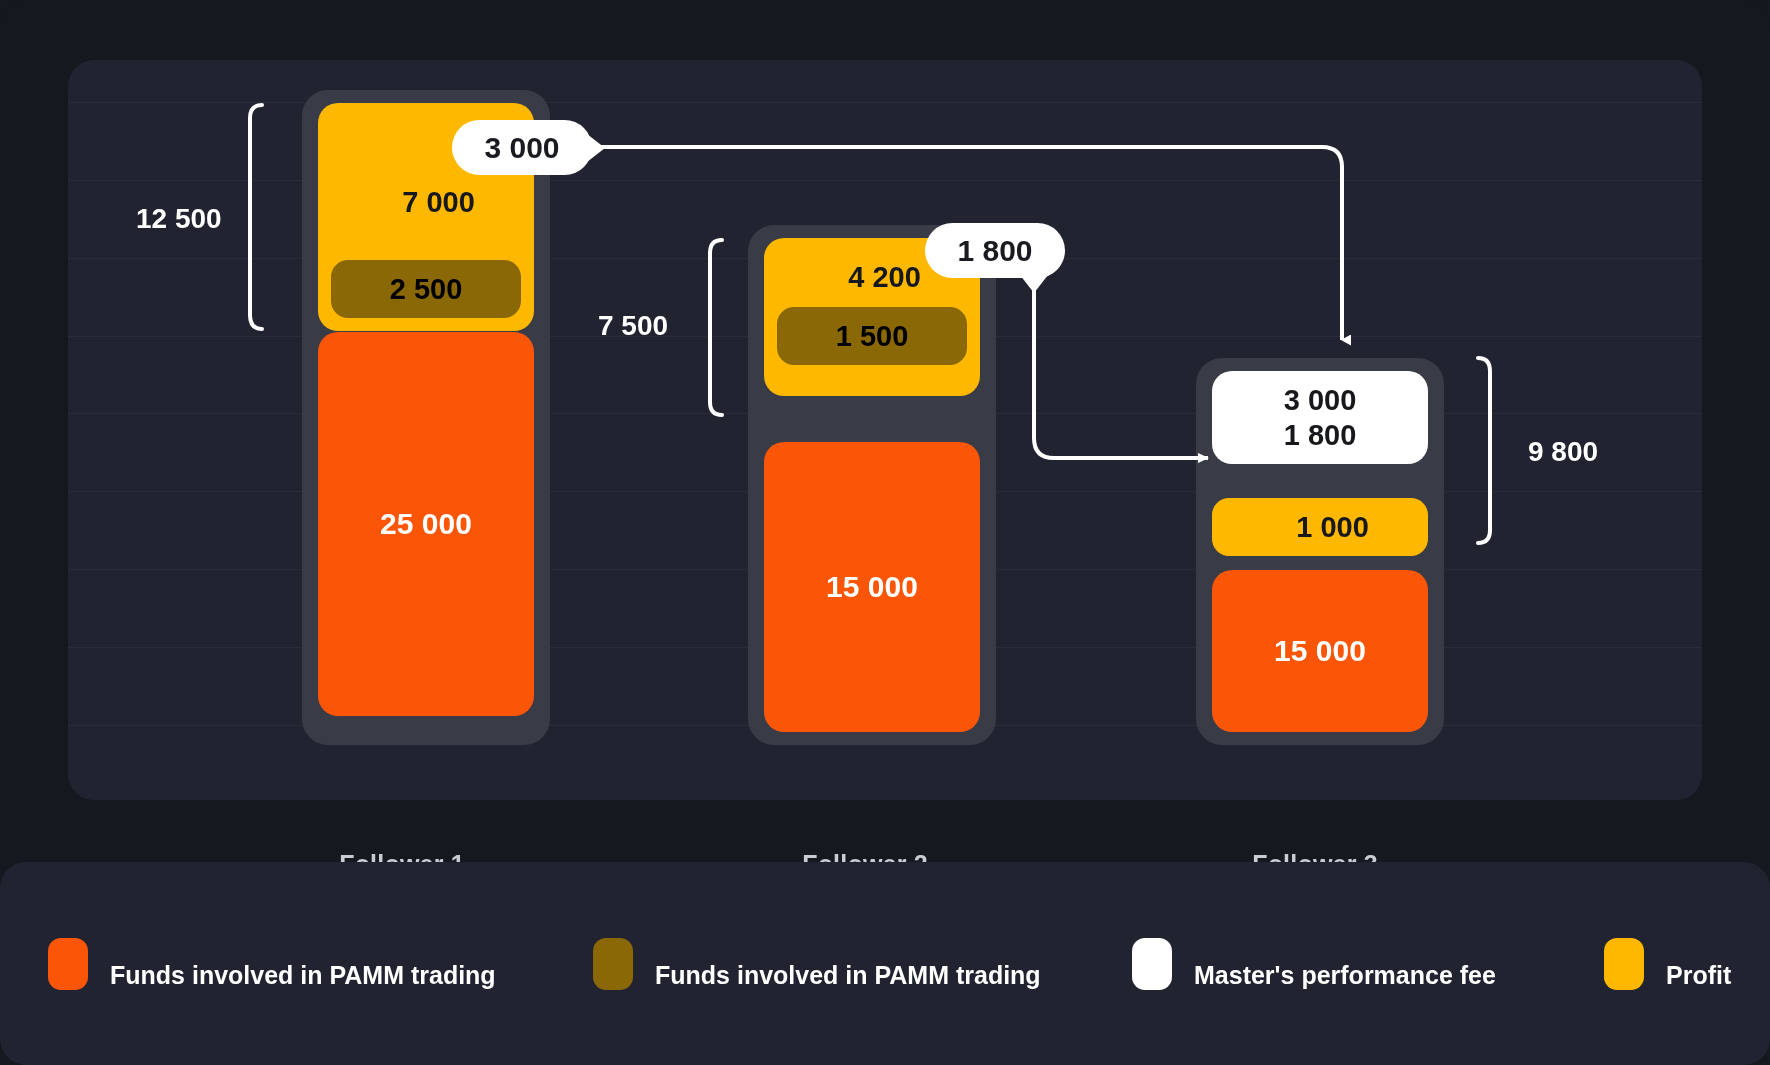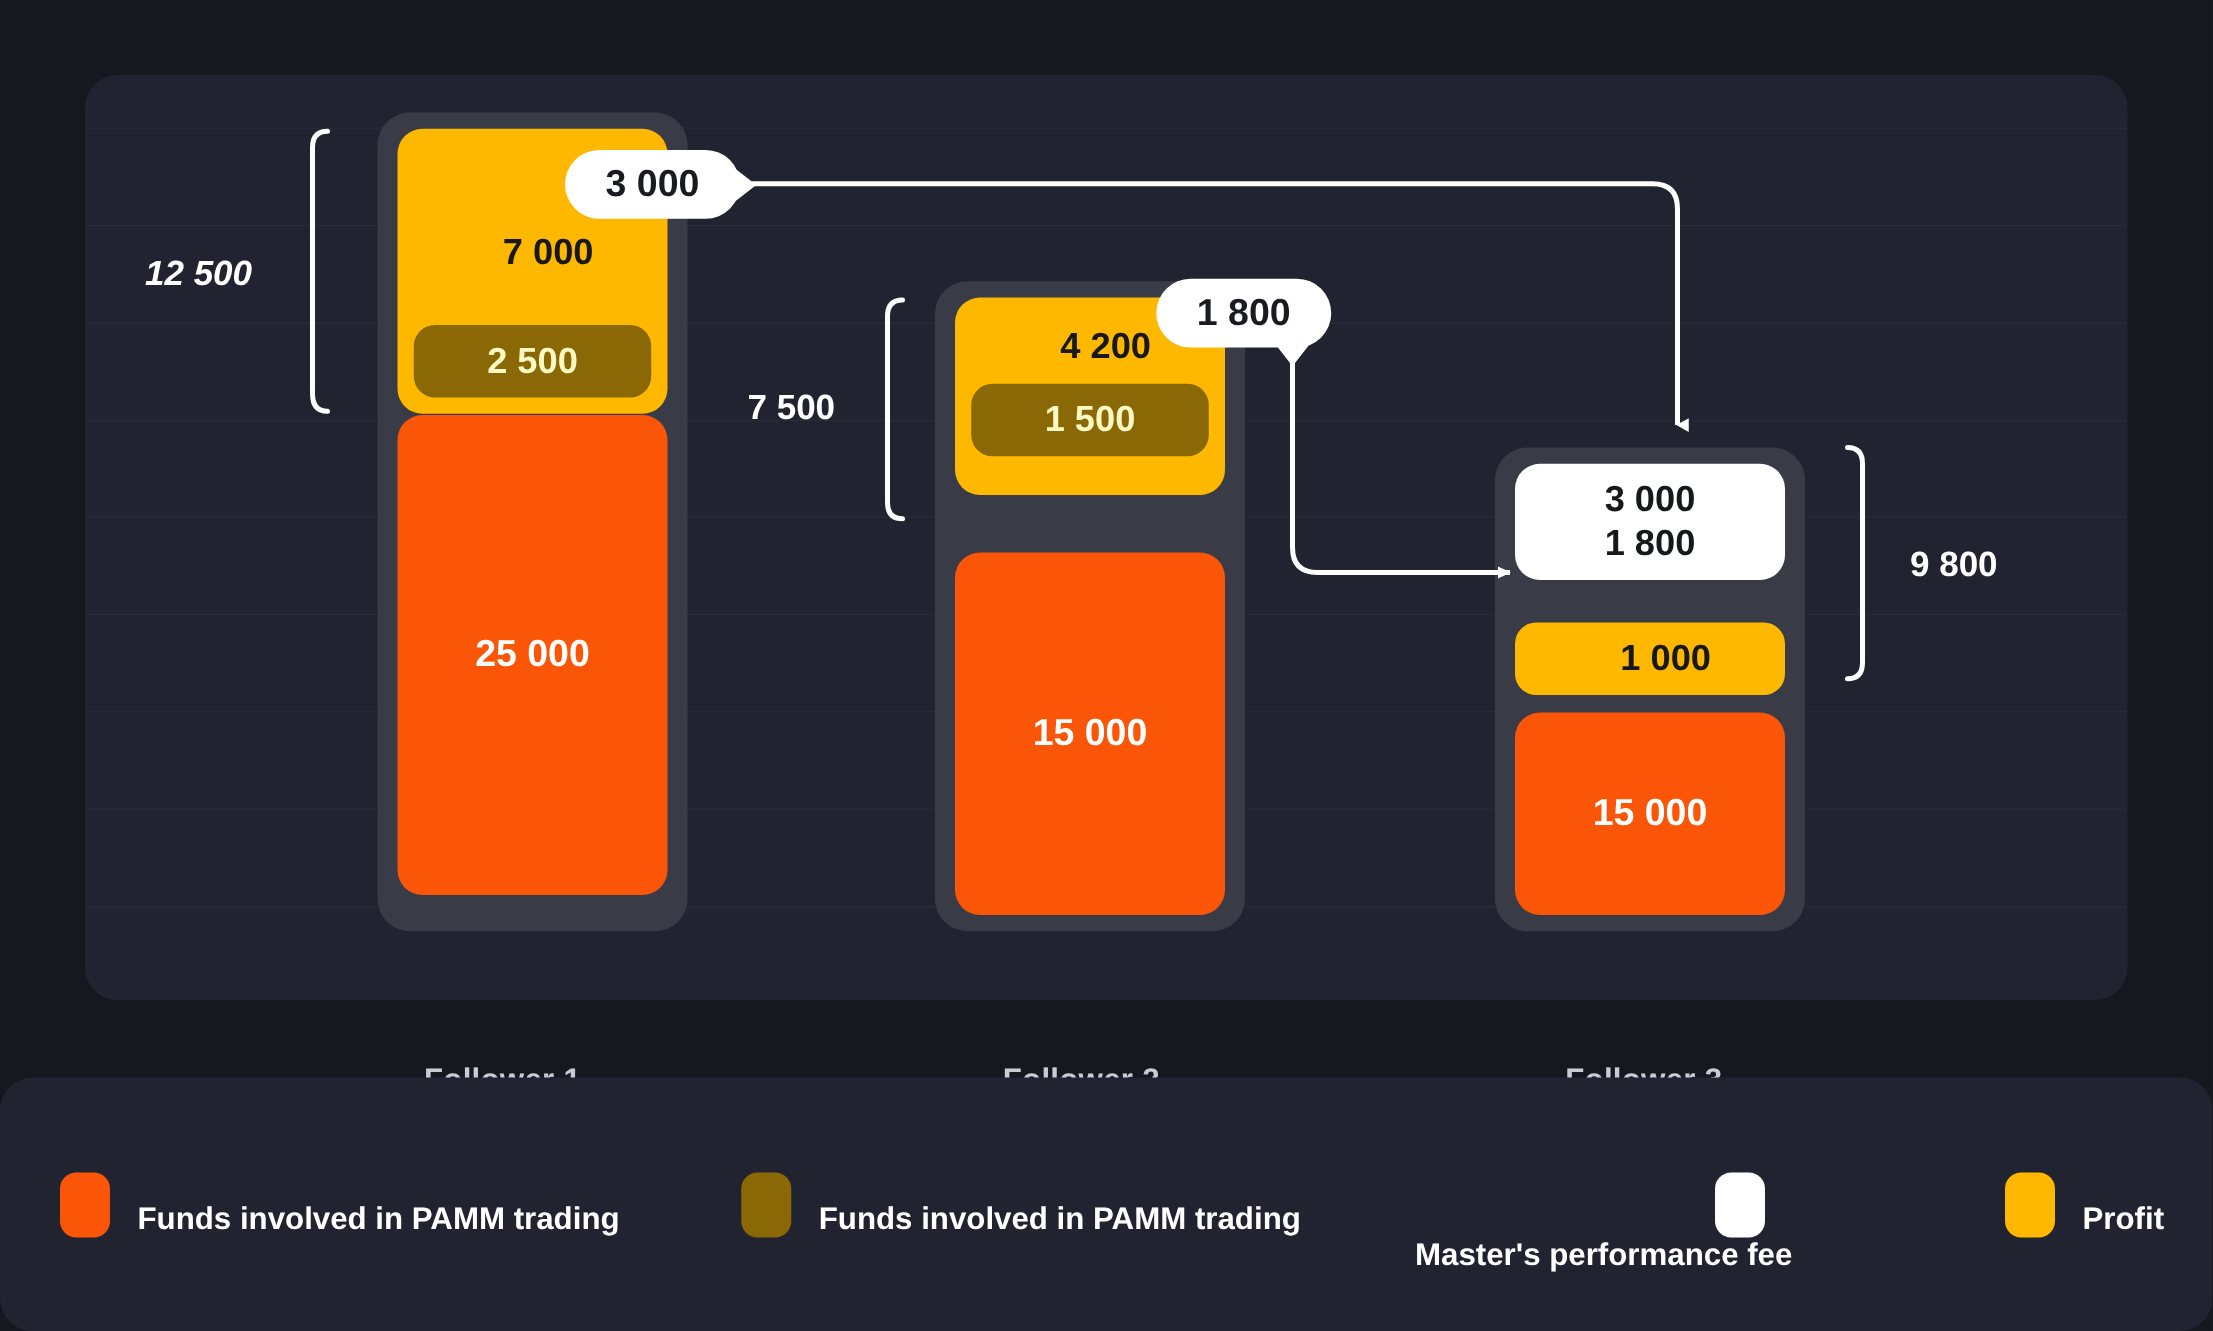--- a/index.html
+++ b/index.html
@@ -57,21 +57,21 @@
     justify-content:center;
     font-weight:bold;
     box-sizing:border-box;
   }
   .seg-profit{ background:#FFB800; color:#17181c;padding-left:25px; }
   .seg-funds { background:#FB5607; color:#ffffff; }
   .seg-white { background:#ffffff; color:#17181c; flex-direction:column; }
   .seg-inner-gold{
     position:absolute;
     background:#8a6805;
-    color:#fef9c3;
+    color:#000000;
     border-radius:17px;
     display:flex;align-items:center;justify-content:center;
     font-weight:bold;
   }
   .seg-num{ line-height:1.18; }
 
   
   .bracket-label{
     position:absolute;
     color:#ffffff;
@@ -176,21 +176,21 @@
 
   <svg class="overlay" id="bracket-layer" viewBox="0 0 1770 1065">
 
     <path d="M 262 105 Q 250 105 250 118 L 250 315 Q 250 329 262 329" fill="none" stroke="#ffffff" stroke-width="4" stroke-linecap="round"></path>
 
     <path d="M 722 240 Q 710 240 710 253 L 710 402 Q 710 415 722 415" fill="none" stroke="#ffffff" stroke-width="4" stroke-linecap="round"></path>
 
     <path d="M 1478 358 Q 1490 358 1490 371 L 1490 530 Q 1490 543 1478 543" fill="none" stroke="#ffffff" stroke-width="4" stroke-linecap="round"></path>
   </svg>
 
-  <div class="bracket-label" style="left:116px;top:203px;font-style:italic;">12 500</div>
+  <div class="bracket-label" style="left:136px;top:203px;">12 500</div>
   <div class="bracket-label" style="left:598px;top:310px;">7 500</div>
   <div class="bracket-label" style="left:1528px;top:436px;">9 800</div>
 
   <svg class="overlay" id="arrow-layer" viewBox="0 0 1770 1065">
     <defs>
       <marker id="arrowhead-down" markerWidth="11" markerHeight="10" refX="5.5" refY="9" orient="auto" markerUnits="userSpaceOnUse">
         <path d="M 0 0 L 11 0 L 5.5 10 Z" fill="#ffffff"></path>
       </marker>
       <marker id="arrowhead-right" markerWidth="11" markerHeight="10" refX="10" refY="5" orient="auto" markerUnits="userSpaceOnUse">
         <path d="M 0 0 L 0 10 L 11 5 Z" fill="#ffffff"></path>
@@ -218,21 +218,21 @@
 
   <div id="legend">
     <div class="legend-item" style="left:48px;">
       <span class="swatch" style="background:#FB5607;"></span>
       <span class="legend-text">Funds involved in PAMM trading</span>
     </div>
     <div class="legend-item" style="left:593px;">
       <span class="swatch" style="background:#8A6805;"></span>
       <span class="legend-text">Funds involved in PAMM trading</span>
     </div>
-    <div class="legend-item" style="left:1132px;flex-direction:column;">
+    <div class="legend-item" style="left:1132px;">
       <span class="swatch" style="background:#FFFFFF;"></span>
       <span class="legend-text">Master's performance fee</span>
     </div>
     <div class="legend-item" style="left:1604px;">
       <span class="swatch" style="background:#FFB800;"></span>
       <span class="legend-text">Profit</span>
     </div>
   </div>
 
 </div>

